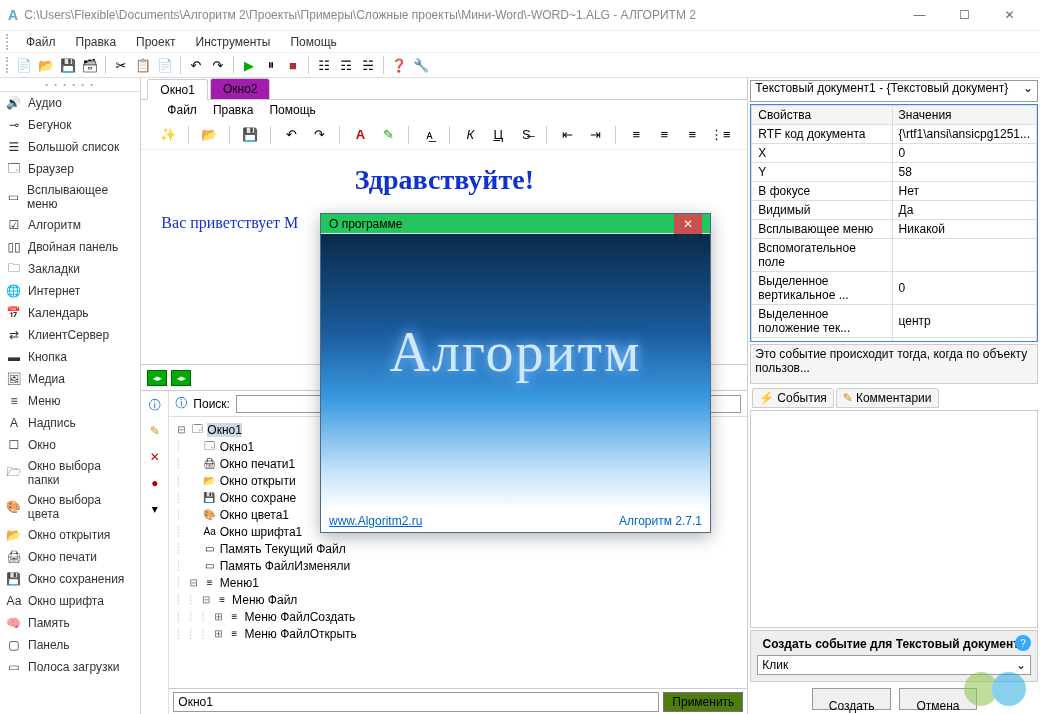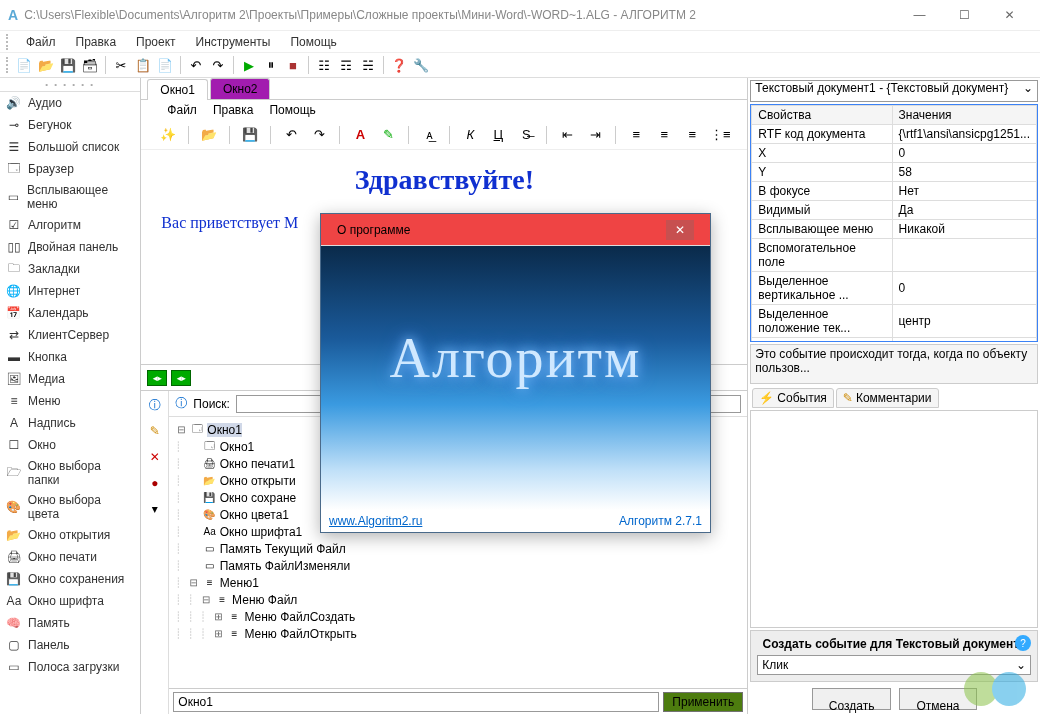--- a/index.html
+++ b/index.html
@@ -67,21 +67,21 @@
 .create-box .hdr { text-align:center; font-weight:bold; margin-bottom:4px; }
 .create-box .sel { height:20px; border:1px solid #999; background:#fff; display:flex; align-items:center; padding:0 4px; justify-content:space-between; }
 .btn-row { height:30px; display:flex; align-items:center; justify-content:center; gap:8px; padding:4px; }
 .btn-row button { height:22px; padding:10px 16px; border:1px solid #999; background:#f0f0f0; }
 .watermark { position:absolute; right:14px; bottom:8px; display:flex; align-items:center; gap:0; opacity:.55; }
 .watermark .circ { width:34px; height:34px; border-radius:50%; }
 .watermark .and { background:#8bc34a; }
 .watermark .win { background:#29abe2; margin-left:-6px; }
 
 .modal { position:absolute; left:320px; top:213px; width:391px; height:320px; border:1px solid #4a6a8a; background:#fff; box-shadow:0 4px 16px rgba(0,0,0,.3); display:flex; flex-direction:column; }
-.modal-title { height:32px; background:#ef4444; display:flex; align-items:center; padding:0 16px; border-bottom:1px solid #ddd; }
+.modal-title { height:20px; background:#22c55e; display:flex; align-items:center; padding:0 8px; border-bottom:1px solid #ddd; }
 .modal-title .mt { flex:1; }
 .modal-title .mx { width:28px; height:20px; background:#c75050; color:#fff; display:flex; align-items:center; justify-content:center; }
 .modal-body { flex:1; background:linear-gradient(180deg,#0a2a4a 0%,#1a5a9a 35%,#3a9ae0 60%,#c0e0f8 85%,#fff 100%); display:flex; align-items:center; justify-content:center; position:relative; }
 .modal-body .logo { font-family:"Times New Roman",serif; font-size:56px; color:#cfe8ff; text-shadow:0 0 12px #8cf,0 0 20px #48f; letter-spacing:2px; margin-top:-40px; }
 .modal-foot { height:22px; display:flex; align-items:center; justify-content:space-between; padding:0 8px; font-size:11px;gap:10px; }
 .modal-foot a { color:#06c; text-decoration:underline; }
 .modal-foot .ver { color:#06c; }
 </style>
 </head>
 <body>

